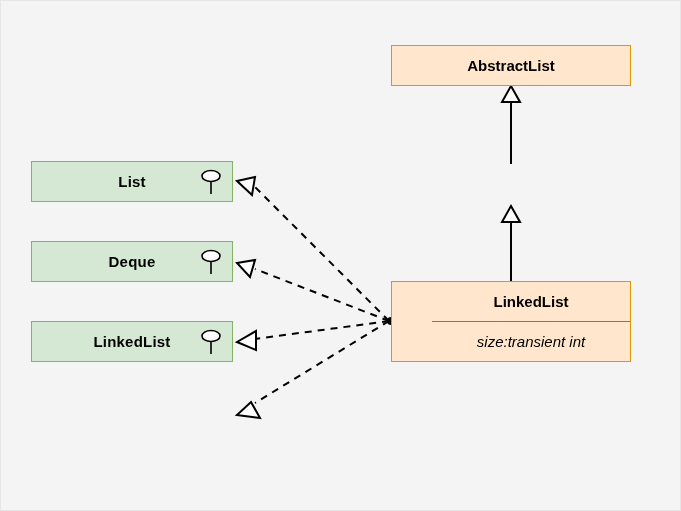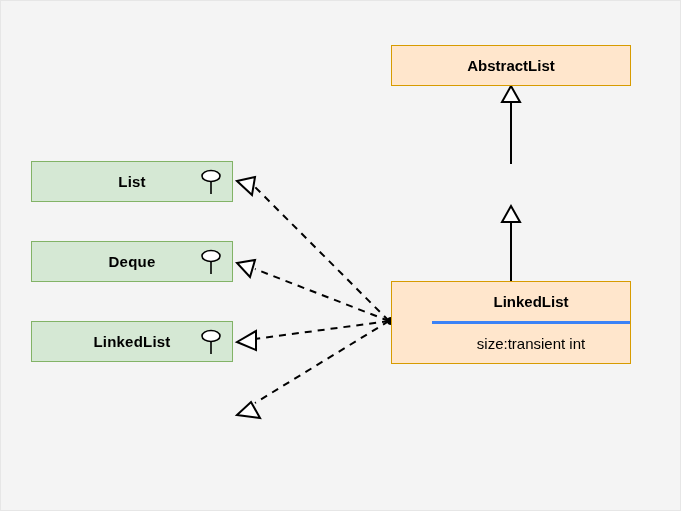--- a/index.html
+++ b/index.html
@@ -66,21 +66,22 @@
   }
   .cls .row {
     height: 39px;
     display: flex;
     align-items: center;
     justify-content: center;
     font-size: 15px;
     color: #000;
   }
   .cls .row.sep {
-    border-top: 3px solid #3b82f6;
+    border-top: 1px solid #3b82f6;
+    font-style: italic;
   }
   .cls .row.title {
     font-weight: bold;
   }
   .simple {
     height: 41px;
     display: flex;
     align-items: center;
     justify-content: center;
     font-size: 15px;

